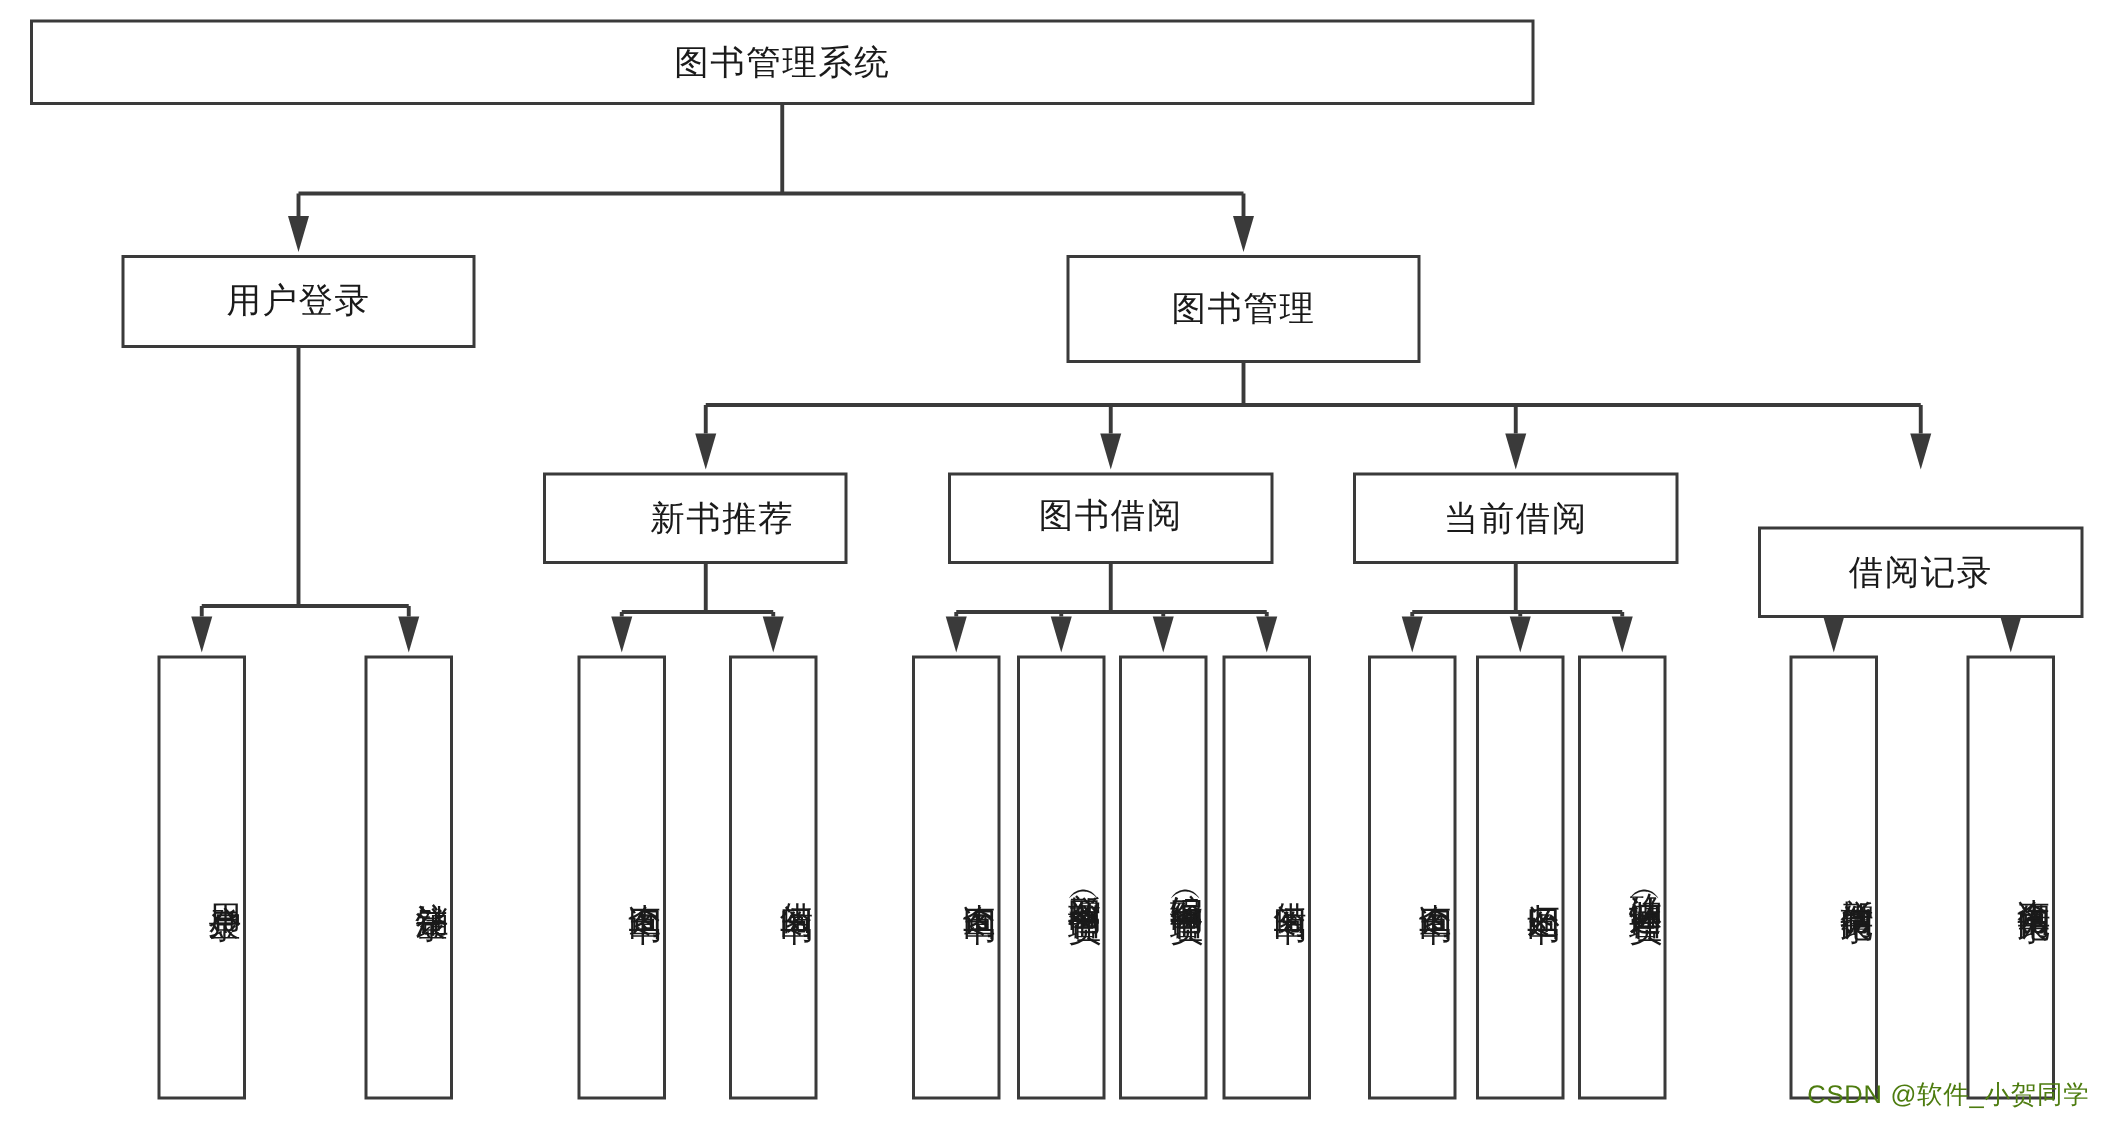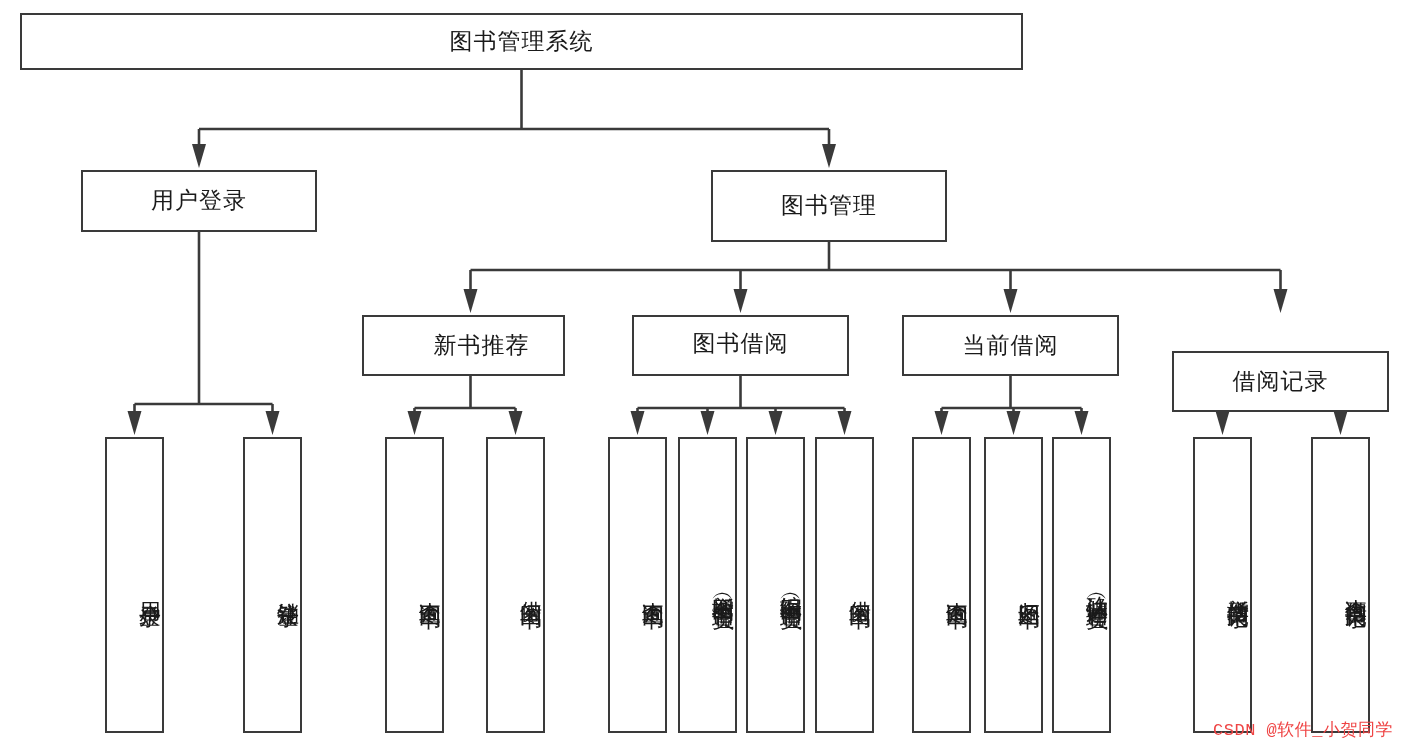--- a/index.html
+++ b/index.html
@@ -63,24 +63,23 @@
     fill: none;
   }
   .arrow-head {
     fill: #3a3a3a;
   }
   #watermark {
     position: absolute;
     right: 12px;
     bottom: 6px;
     font-size: 17px;
-    color: #ef4444;
+    color: #4d7c0f;
     letter-spacing: 0.5px;
     white-space: nowrap;
-    font-family: Liberation Mono, monospace;
   }
 </style>
 </head>
 <body>
 
 <div id="diagram-root">
   <svg class="edges" viewBox="0 0 1405 747">
     <g id="edge-layer">
         <line x1="521.5" y1="70" x2="521.5" y2="129" class="edge-line"></line>
         <line x1="199" y1="129" x2="829" y2="129" class="edge-line"></line>

